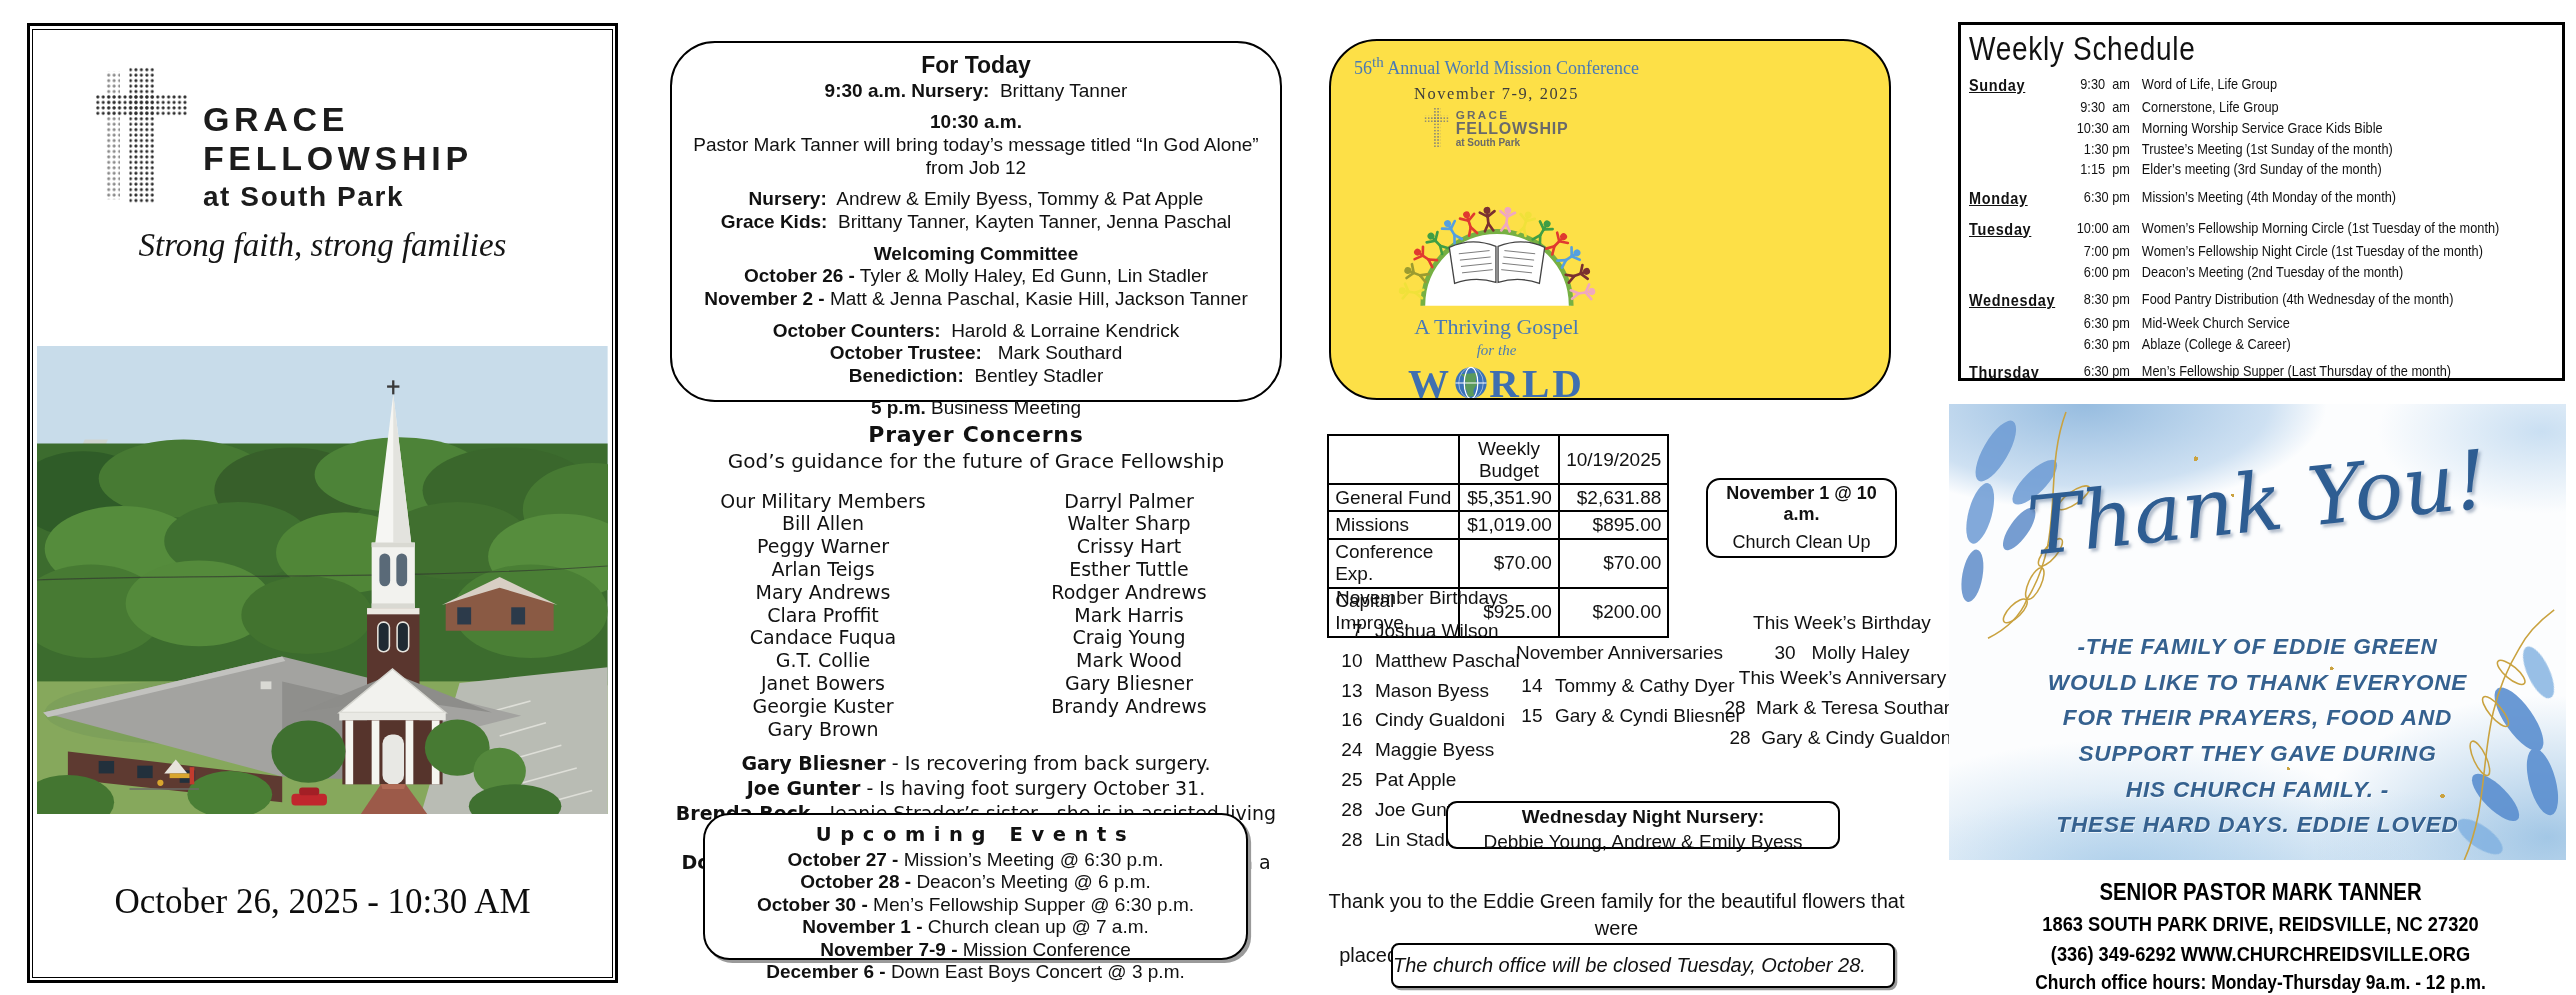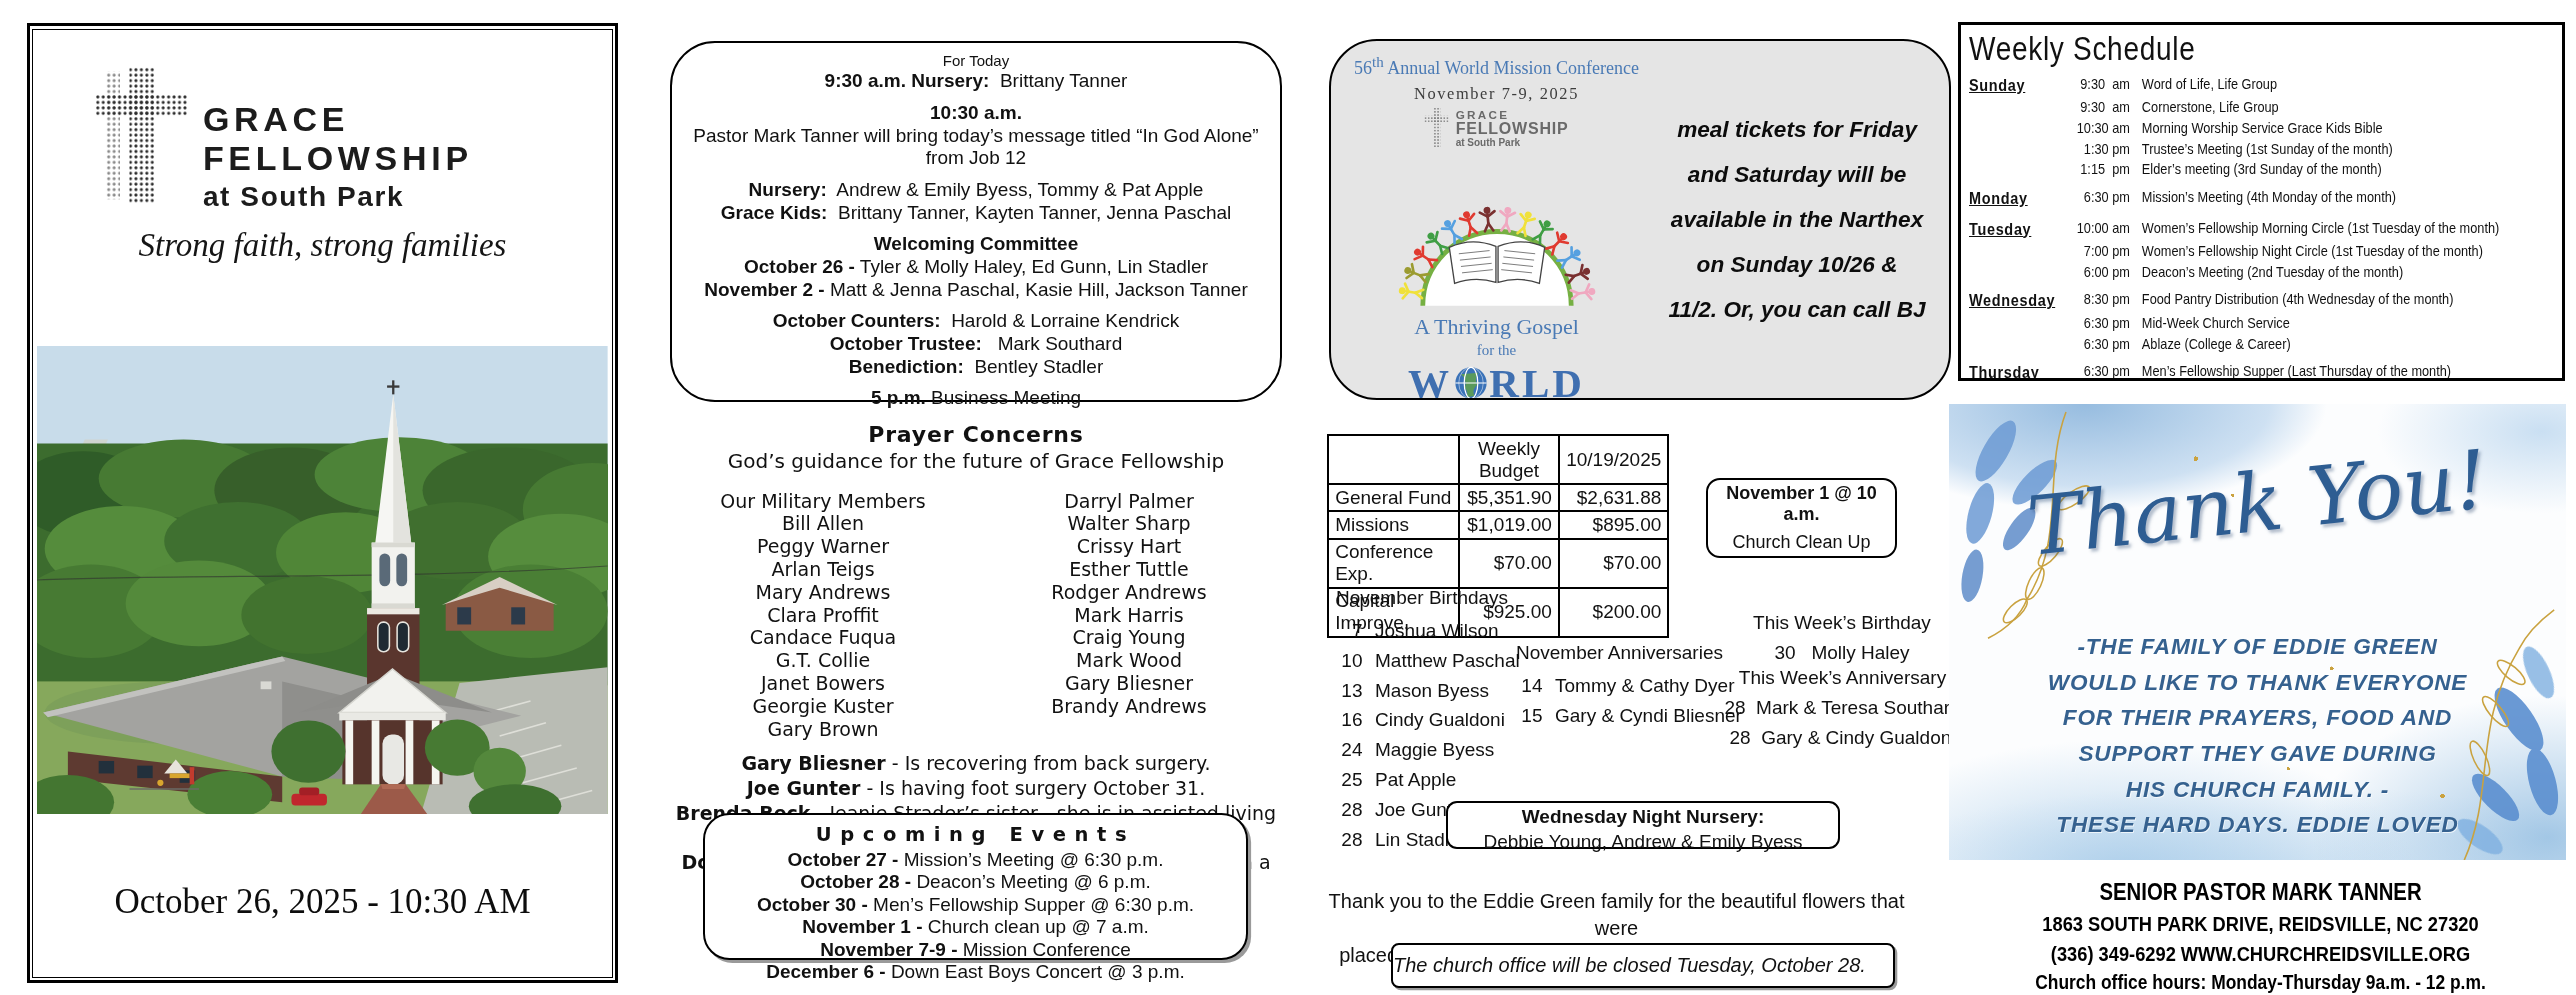--- a/index.html
+++ b/index.html
@@ -17,21 +17,21 @@
         font-family:"Liberation Serif",serif;font-style:italic;font-size:33px;color:#151515;}
   .cover-photo{position:absolute;left:3.9px;right:3.9px;top:316px;height:468px;}
   .cover-photo svg{width:100%;height:100%;display:block;}
   .cover-date{position:absolute;left:0;top:852px;width:100%;text-align:center;
         font-family:"Liberation Serif",serif;font-size:35px;color:#0d0d0d;}
 
   
   .for-today{position:absolute;left:670px;top:41px;width:612px;height:361px;border:2.3px solid #000;
         border-radius:45px;background:#fff;text-align:center;box-sizing:border-box;
         padding-top:9.4px;font-size:19px;line-height:1.2;}
-  .ft-title{font-weight:normal;font-size:15px;}
+  .ft-title{font-weight:bold;font-size:23px;}
   .gap{margin-top:8.6px;}
   .b{font-weight:bold;}
 
   
   .prayer{position:absolute;left:670px;top:422px;width:612px;text-align:center;
         font-family:"DejaVu Sans",sans-serif;}
   .prayer-title{font-weight:bold;font-size:22px;letter-spacing:0.8px;}
   .prayer-sub{font-size:20px;margin-top:1.6px;}
   .prayer-cols{display:flex;margin-top:17px;font-size:19px;line-height:1.2;}
   .prayer-col{flex:1;}
@@ -39,33 +39,33 @@
   .note-name{font-weight:bold;}
 
   
   .upcoming{position:absolute;left:703px;top:813px;width:545px;height:147px;border:2.3px solid #000;
         border-radius:26.5px;background:#fff;box-shadow:3.1px 3.1px 0 #9a9a9a;text-align:center;
         box-sizing:border-box;padding-top:7.8px;}
   .up-title{font-family:"DejaVu Sans",sans-serif;font-weight:bold;font-size:19.5px;letter-spacing:8.6px;}
   .up-events{font-size:19px;line-height:1.18;margin-top:3.1px;}
 
   
-  .mission-group{position:absolute;left:1329px;top:39px;width:622px;height:361px;border:2.3px solid #000;
-        border-radius:48px;background:#e5e5e5;display:flex;box-sizing:border-box;overflow:hidden;}
+  .mission-group{position:absolute;left:1329px;top:39px;width:562px;height:361px;border:2.3px solid #000;
+        border-radius:48px;background:#fde047;display:flex;box-sizing:border-box;overflow:hidden;flex-direction:column;}
   .flyer{width:331px;text-align:center;padding-top:12.5px;box-sizing:border-box;}
   .flyer-title{font-family:"Liberation Serif",serif;font-size:18px;color:#4a7ab5;}
   .flyer-dates{font-family:"Liberation Serif",serif;font-size:16.4px;color:#3d3d3d;letter-spacing:1.6px;margin-top:5px;}
   .flyer-logo{display:flex;justify-content:center;align-items:center;gap:6.2px;margin-top:3.1px;height:44px;}
   .flyer-logo-text{text-align:left;color:#6a6a6a;line-height:1.05;}
   .fl1{font-weight:bold;font-size:11.7px;letter-spacing:2.3px;}
   .fl2{font-weight:bold;font-size:16px;letter-spacing:0.8px;}
   .fl3{font-weight:bold;font-size:10px;}
   .flyer-art{margin-top:1.6px;}
   .flyer-theme1{font-family:"Liberation Serif",serif;font-size:22px;color:#4a7ab5;margin-top:0px;}
-  .flyer-theme2{font-family:"Liberation Serif",serif;font-size:15px;color:#4a7ab5;margin-top:1.6px;}
+  .flyer-theme2{font-family:"Liberation Serif",serif;font-size:15px;color:#4a7ab5;margin-top:1.6px;font-style:italic;}
   .flyer-world{font-family:"Liberation Serif",serif;font-weight:bold;font-size:41px;color:#3f6fb0;
         letter-spacing:3.1px;margin-top:0px;display:flex;align-items:center;justify-content:center;gap:1.6px;}
   .meal{flex:1;display:flex;align-items:center;justify-content:center;padding:0 20px 0 3.1px;}
   .meal-text{font-weight:bold;font-style:italic;font-size:22.6px;line-height:2.0;text-align:center;color:#0c0c0c;}
 
   
   .budget{position:absolute;left:1327px;top:434px;border-collapse:collapse;font-size:19px;background:#fff;}
   .budget td,.budget th{border:2px solid #000;padding:1.6px 6.2px;height:26px;box-sizing:border-box;}
   .budget th{font-weight:normal;text-align:center;}
   .bud-label{width:131px;text-align:left;}

